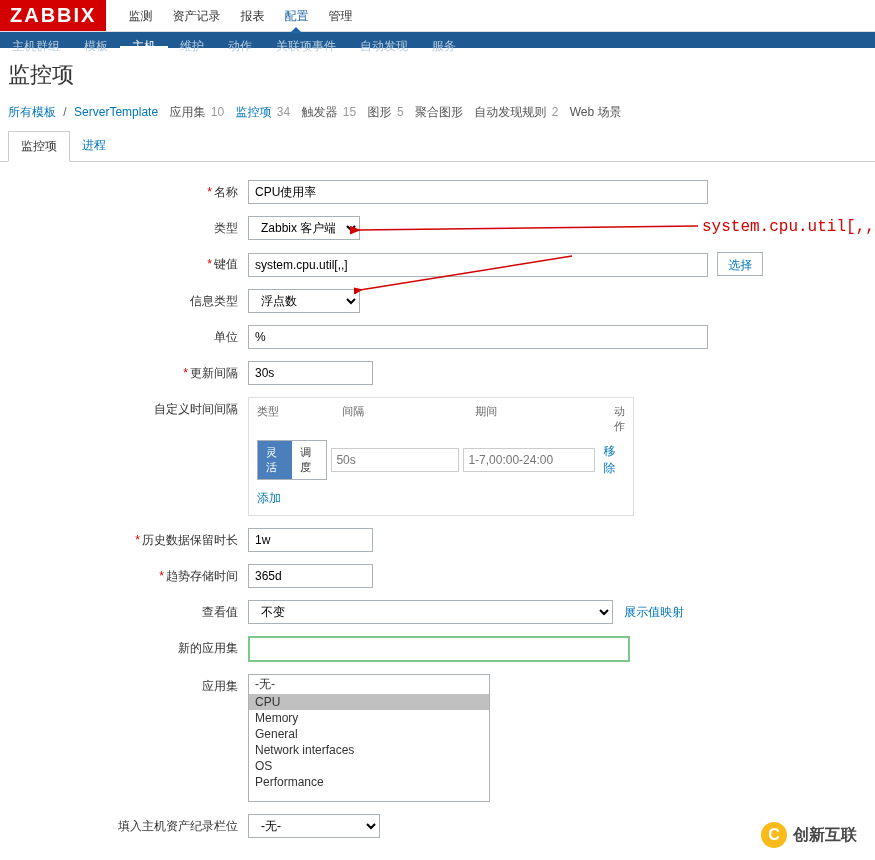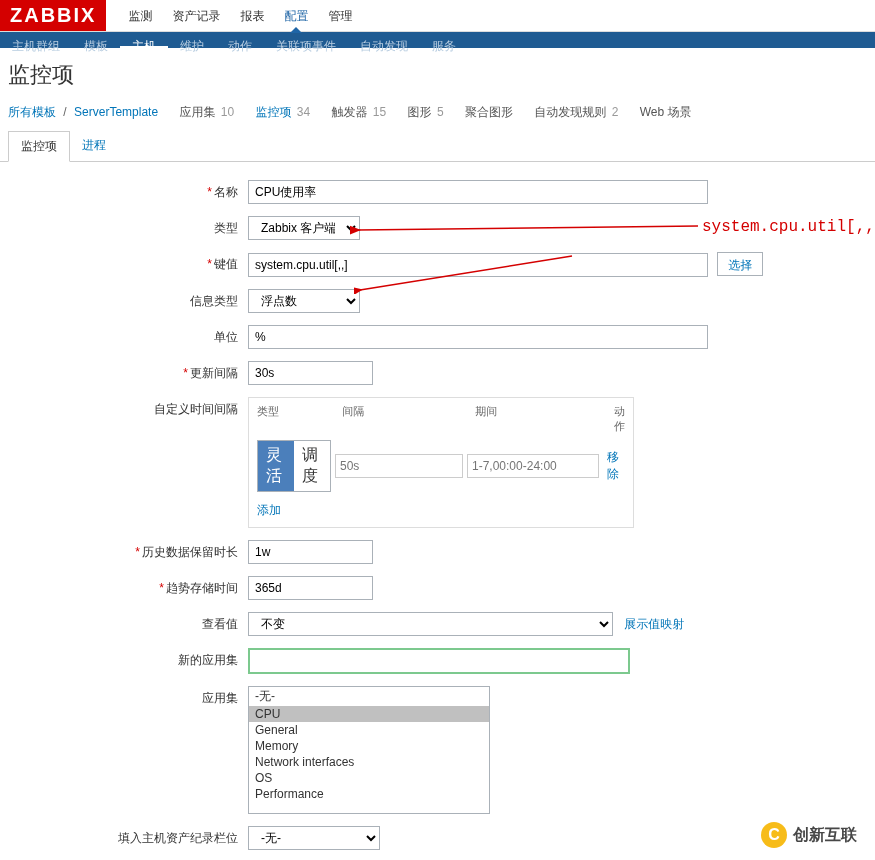--- a/index.html
+++ b/index.html
@@ -13,21 +13,21 @@
     
     .sub-nav { background: #1f5b92; display: flex; height: 16px; }
     .sub-nav-item { color: #b8cde0; padding: 0 12px; line-height: 28px; cursor: pointer; font-size: 12px; }
     .sub-nav-item.active { color: #fff; border-bottom: 2px solid #fff; }
     
     .page-title { font-size: 22px; color: #333; padding: 12px 8px 10px; font-weight: normal; }
     
     .breadcrumb { padding: 4px 8px 10px; color: #666; }
     .breadcrumb a { color: #0275b8; text-decoration: none; }
     .breadcrumb .sep { margin: 0 4px; }
-    .breadcrumb .label { color: #555; margin-left: 18px; }
+    .breadcrumb .label { color: #555; margin-left: 8px; }
     .breadcrumb .count { color: #999; margin-left: 2px; }
     .breadcrumb .active-link { color: #0275b8; }
     
     .tabs { border-bottom: 1px solid #ccc; padding: 0 8px; display: flex; }
     .tab { padding: 6px 12px; cursor: pointer; color: #0275b8; }
     .tab.active { background: #fff; border: 1px solid #ccc; border-bottom: 1px solid #fff; margin-bottom: -1px; color: #333; }
     
     .form-container { padding: 18px 0; }
     .form-row { display: flex; align-items: flex-start; margin-bottom: 12px; }
     .form-label { width: 248px; text-align: right; padding-right: 10px; color: #333; padding-top: 4px; }
@@ -47,21 +47,21 @@
     
     .interval-table { border: 1px solid #ddd; width: 386px; }
     .interval-header { display: flex; padding: 6px 8px 2px; }
     .interval-header div { color: #666; font-size: 11px; }
     .ih-type { width: 86px; }
     .ih-interval { width: 134px; }
     .ih-period { width: 140px; }
     .ih-action { flex: 1; }
     .interval-row { display: flex; padding: 4px 8px; align-items: center; gap: 0; }
     .btn-group { display: inline-flex; border: 1px solid #aab1b8; }
-    .btn-seg { padding: 4px 8px; cursor: pointer; background: #fff; font-size: 16px; }
+    .btn-seg { padding: 4px 8px; cursor: pointer; background: #fff; font-size: 11px; }
     .btn-seg.active { background: #4b7fbb; color: #fff; }
     .interval-input { border: 1px solid #ccc; padding: 4px; width: 128px; height: 24px; font-size: 12px; margin-left: 4px; color: #888; }
     .link-action { color: #0275b8; cursor: pointer; margin-left: 8px; }
     .interval-add { padding: 6px 8px 8px; }
     
     .listbox { border: 1px solid #aab1b8; width: 242px; height: 128px; overflow-y: auto; background: #fff; }
     .listbox-item { padding: 1px 6px; cursor: pointer; }
     .listbox-item.selected { background: #c0c0c0; }
     
     .map-link { color: #0275b8; text-decoration: none; margin-left: 8px; cursor: pointer; }
@@ -197,22 +197,22 @@
     <div class="form-label"><span>新的应用集</span></div>
     <div class="form-field"><input class="input-text highlight" value="" style=""></div>
   </div>
 
   <div class="form-row">
     <div class="form-label"><span>应用集</span></div>
     <div class="form-field">
       <div class="listbox">
         <div class="listbox-item">-无-</div>
         <div class="listbox-item selected">CPU</div>
+        <div class="listbox-item">Memory</div>
         <div class="listbox-item">General</div>
-        <div class="listbox-item">Memory</div>
         <div class="listbox-item">Network interfaces</div>
         <div class="listbox-item">OS</div>
         <div class="listbox-item">Performance</div>
 
       </div>
     </div>
   </div>
 
   <div class="form-row">
     <div class="form-label"><span>填入主机资产纪录栏位</span></div>

